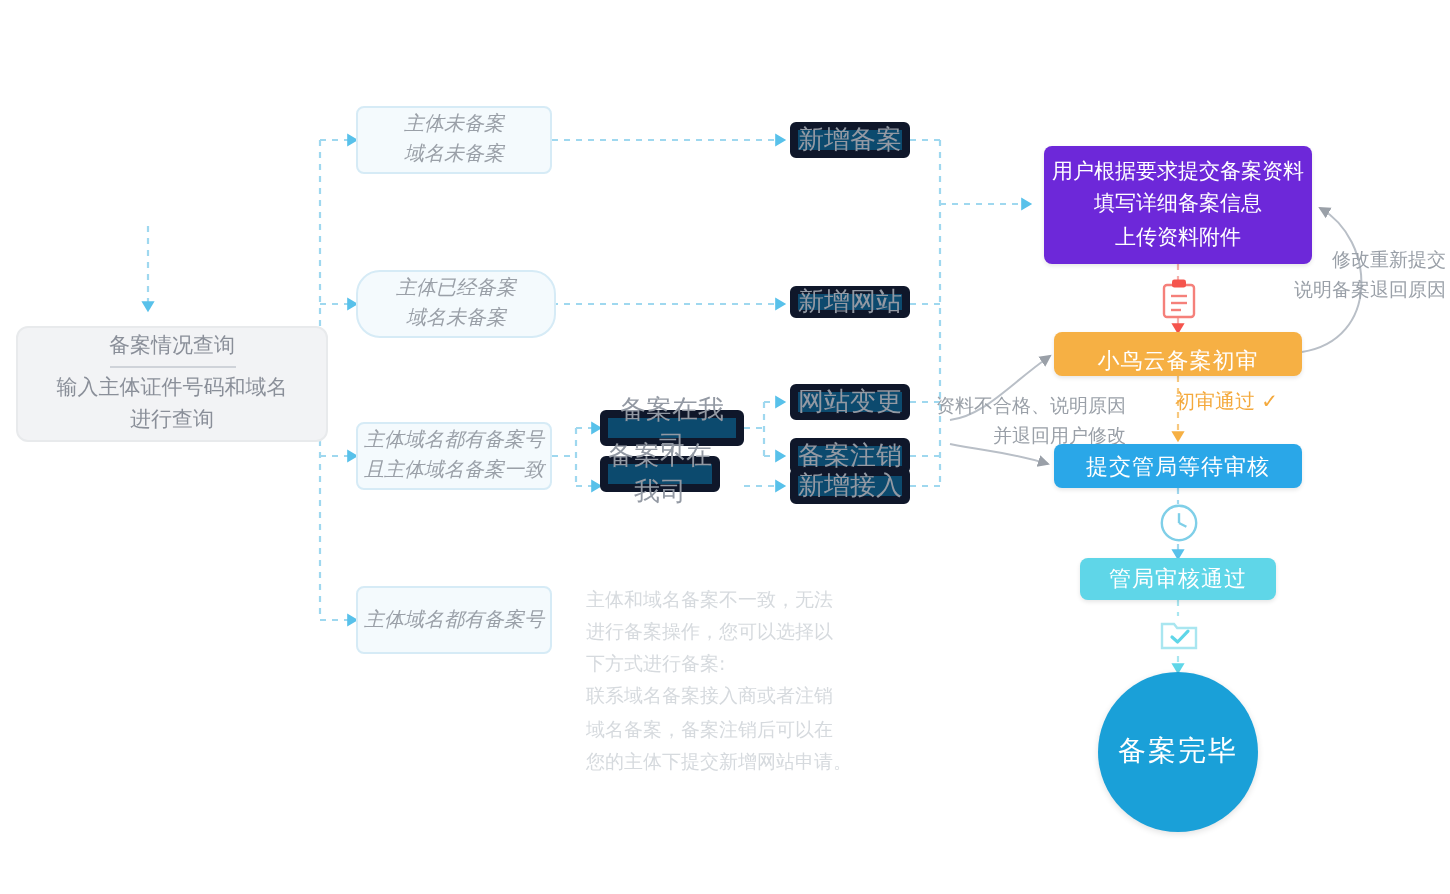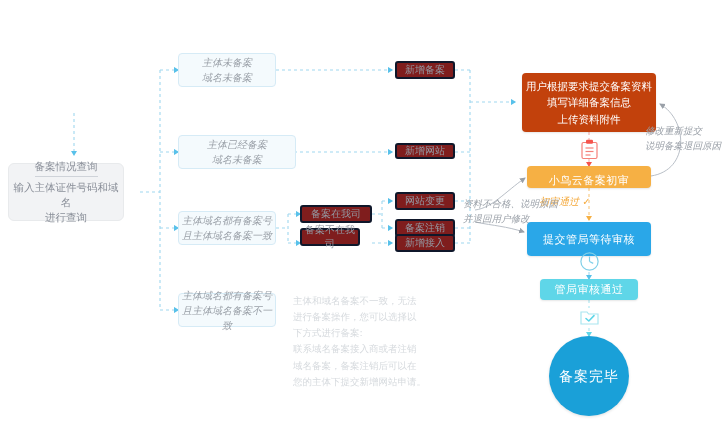--- a/index.html
+++ b/index.html
@@ -51,30 +51,30 @@
     border-radius:4px;
     color:#9aa0a8;
     font-size:10px;
     line-height:1.5;
     flex-direction:column;
     font-style:italic;
   }
 
   
   .chip{
-    background:#7f1d1d;
-    border:2px solid #0f172a;
+    background:#0c4a6e;
+    border:4px solid #0f172a;
     border-radius:3px;
     color:#9399a3;
-    font-size:10px;
+    font-size:13px;
   }
 
   
   .box-red{
-    background:#c2410c;
+    background:#6d28d9;
     border-radius:4px;
     color:#ffffff;
     font-size:10.5px;
     line-height:1.55;
     flex-direction:column;
     box-shadow:0 1px 2px rgba(0,0,0,.1);
   }
   .box-orange{
     background:#f6b044;
     border-radius:4px;
@@ -99,23 +99,22 @@
     letter-spacing:.5px;
     box-shadow:0 1px 2px rgba(0,0,0,.1);
   }
 
   
   .anno{
     position:absolute;
     color:#9aa0a8;
     font-size:9.5px;
     line-height:1.55;
-    text-align:left;
+    text-align:right;
     white-space:pre-line;
-    font-style:italic;
   }
   .anno-orange{color:#f4a93c;font-size:10px;}
 
   
   .note{
     position:absolute;
     color:#d6dade;
     font-size:9.5px;
     line-height:1.7;
     text-align:left;
@@ -213,44 +212,43 @@
 
       <path d="M651,176 C690,170 688,120 660,104" marker-end="url(#arrG)"></path>
 
       <path d="M475,210 C492,208 505,192 525,178" marker-end="url(#arrG)"></path>
 
       <path d="M475,222 C495,226 505,226 524,232" marker-end="url(#arrG)"></path>
     </g>
   </svg>
 
 
-  <div class="node card-grey" style="left:8px;top:163px;width:116px;height:58px;">
+  <div class="node card-grey" style="left:8px;top:163px;width:156px;height:58px;">
     <span class="ctitle">备案情况查询</span>
     <span style="white-space:pre-line;">输入主体证件号码和域名
 进行查询</span>
   </div>
 
   <div class="node box-pale" style="left:178px;top:53px;width:98px;height:34px;">
     <span>主体未备案</span>
     <span>域名未备案</span>
   </div>
 
-  <div class="node box-pale" style="left:178px;top:135px;width:118px;height:34px;">
+  <div class="node box-pale" style="left:178px;top:135px;width:100px;height:34px;border-radius:12px;">
     <span>主体已经备案</span>
     <span>域名未备案</span>
   </div>
 
   <div class="node box-pale" style="left:178px;top:211px;width:98px;height:34px;">
     <span>主体域名都有备案号</span>
     <span>且主体域名备案一致</span>
   </div>
 
   <div class="node box-pale" style="left:178px;top:293px;width:98px;height:34px;">
     <span>主体域名都有备案号</span>
-    <span>且主体域名备案不一致</span>
   </div>
 
   <div class="node chip" style="left:300px;top:205px;width:72px;height:18px;">
     <span>备案在我司</span>
   </div>
   <div class="node chip" style="left:300px;top:228px;width:60px;height:18px;">
     <span>备案不在我司</span>
   </div>
 
   <div class="node chip" style="left:395px;top:61px;width:60px;height:18px;">
@@ -290,21 +288,21 @@
   </div>
 
   <div class="anno anno-orange" style="left:539px;top:194px;width:100px;">初审通过 ✓</div>
 
   <div class="anno" style="left:463px;top:197px;width:100px;">资料不合格、说明原因
 并退回用户修改</div>
 
   <div class="anno" style="left:645px;top:124px;width:78px;">修改重新提交
 说明备案退回原因</div>
 
-  <div class="node box-blue" style="left:527px;top:222px;width:124px;height:34px;">
+  <div class="node box-blue" style="left:527px;top:222px;width:124px;height:22px;">
     <span>提交管局等待审核</span>
   </div>
 
   <div class="icon-box" style="left:579px;top:251px;width:21px;height:21px;">
     <svg viewBox="0 0 21 21" width="21" height="21">
       <circle cx="10.5" cy="10.5" r="8.6" fill="none" stroke="#7fcfe8" stroke-width="1.2"></circle>
       <line x1="10.5" y1="10.5" x2="10.5" y2="5.6" stroke="#7fcfe8" stroke-width="1.2"></line>
       <line x1="10.5" y1="10.5" x2="14.2" y2="12.4" stroke="#7fcfe8" stroke-width="1.2"></line>
     </svg>
   </div>

